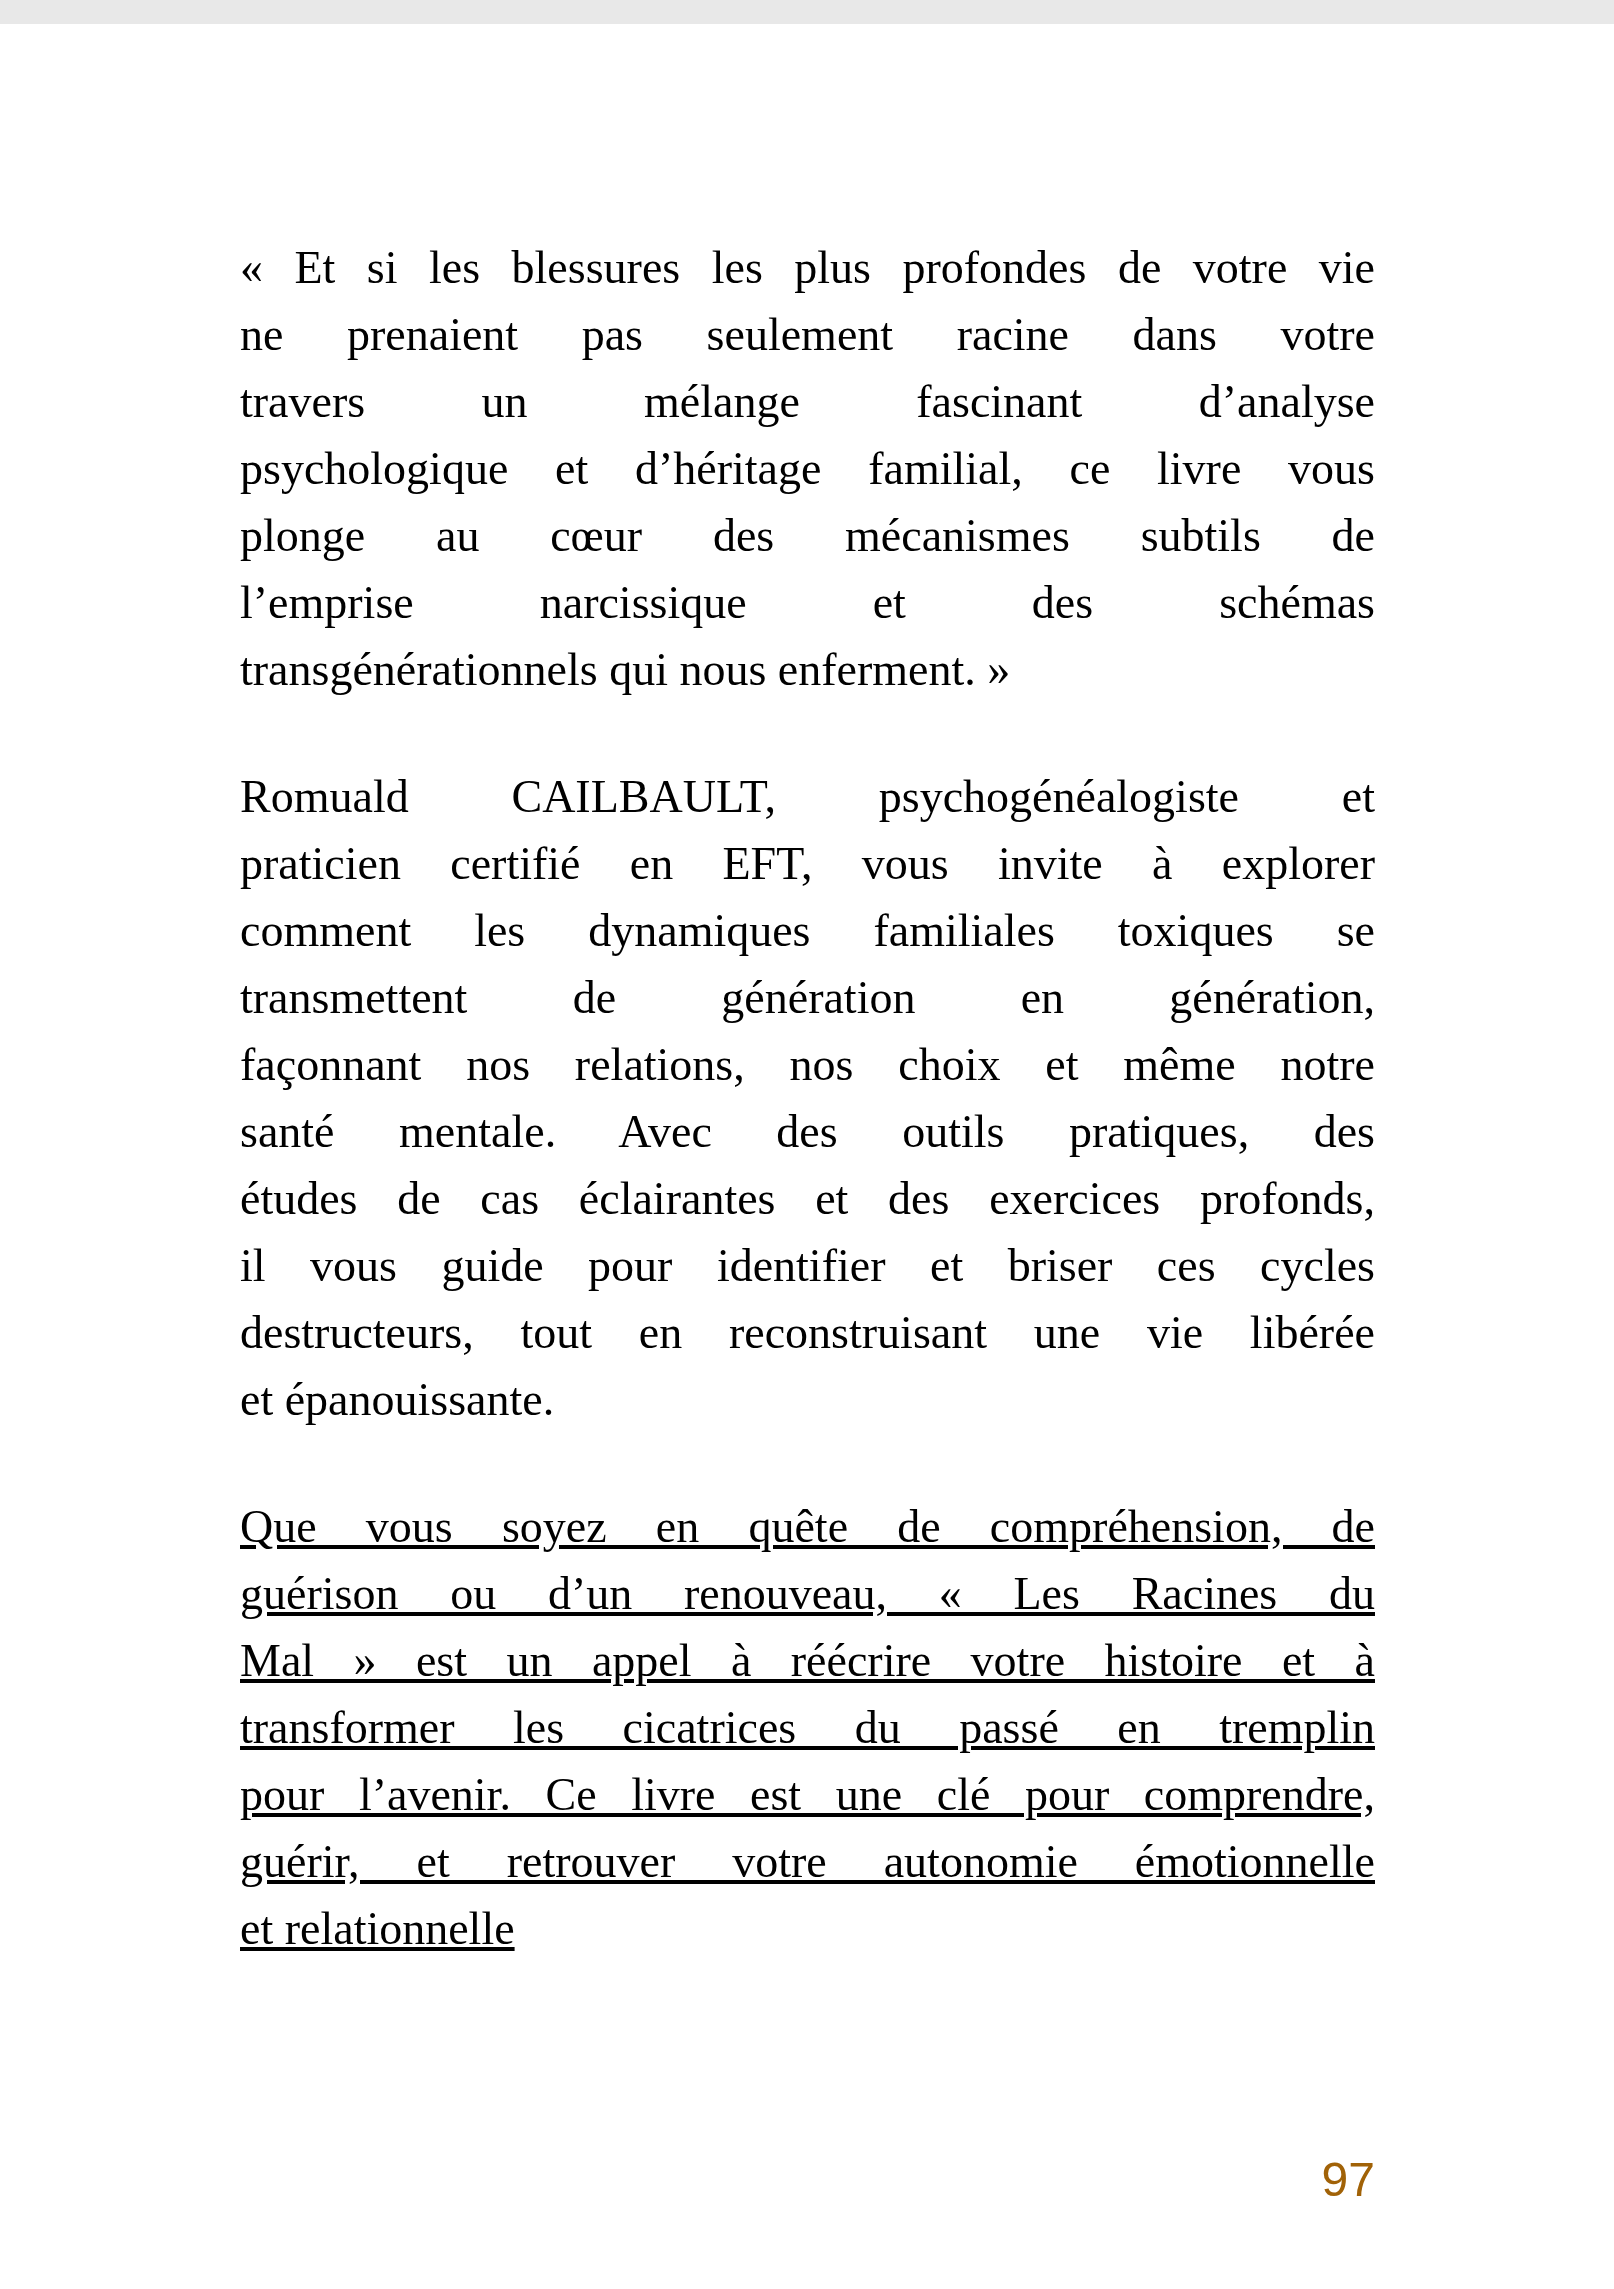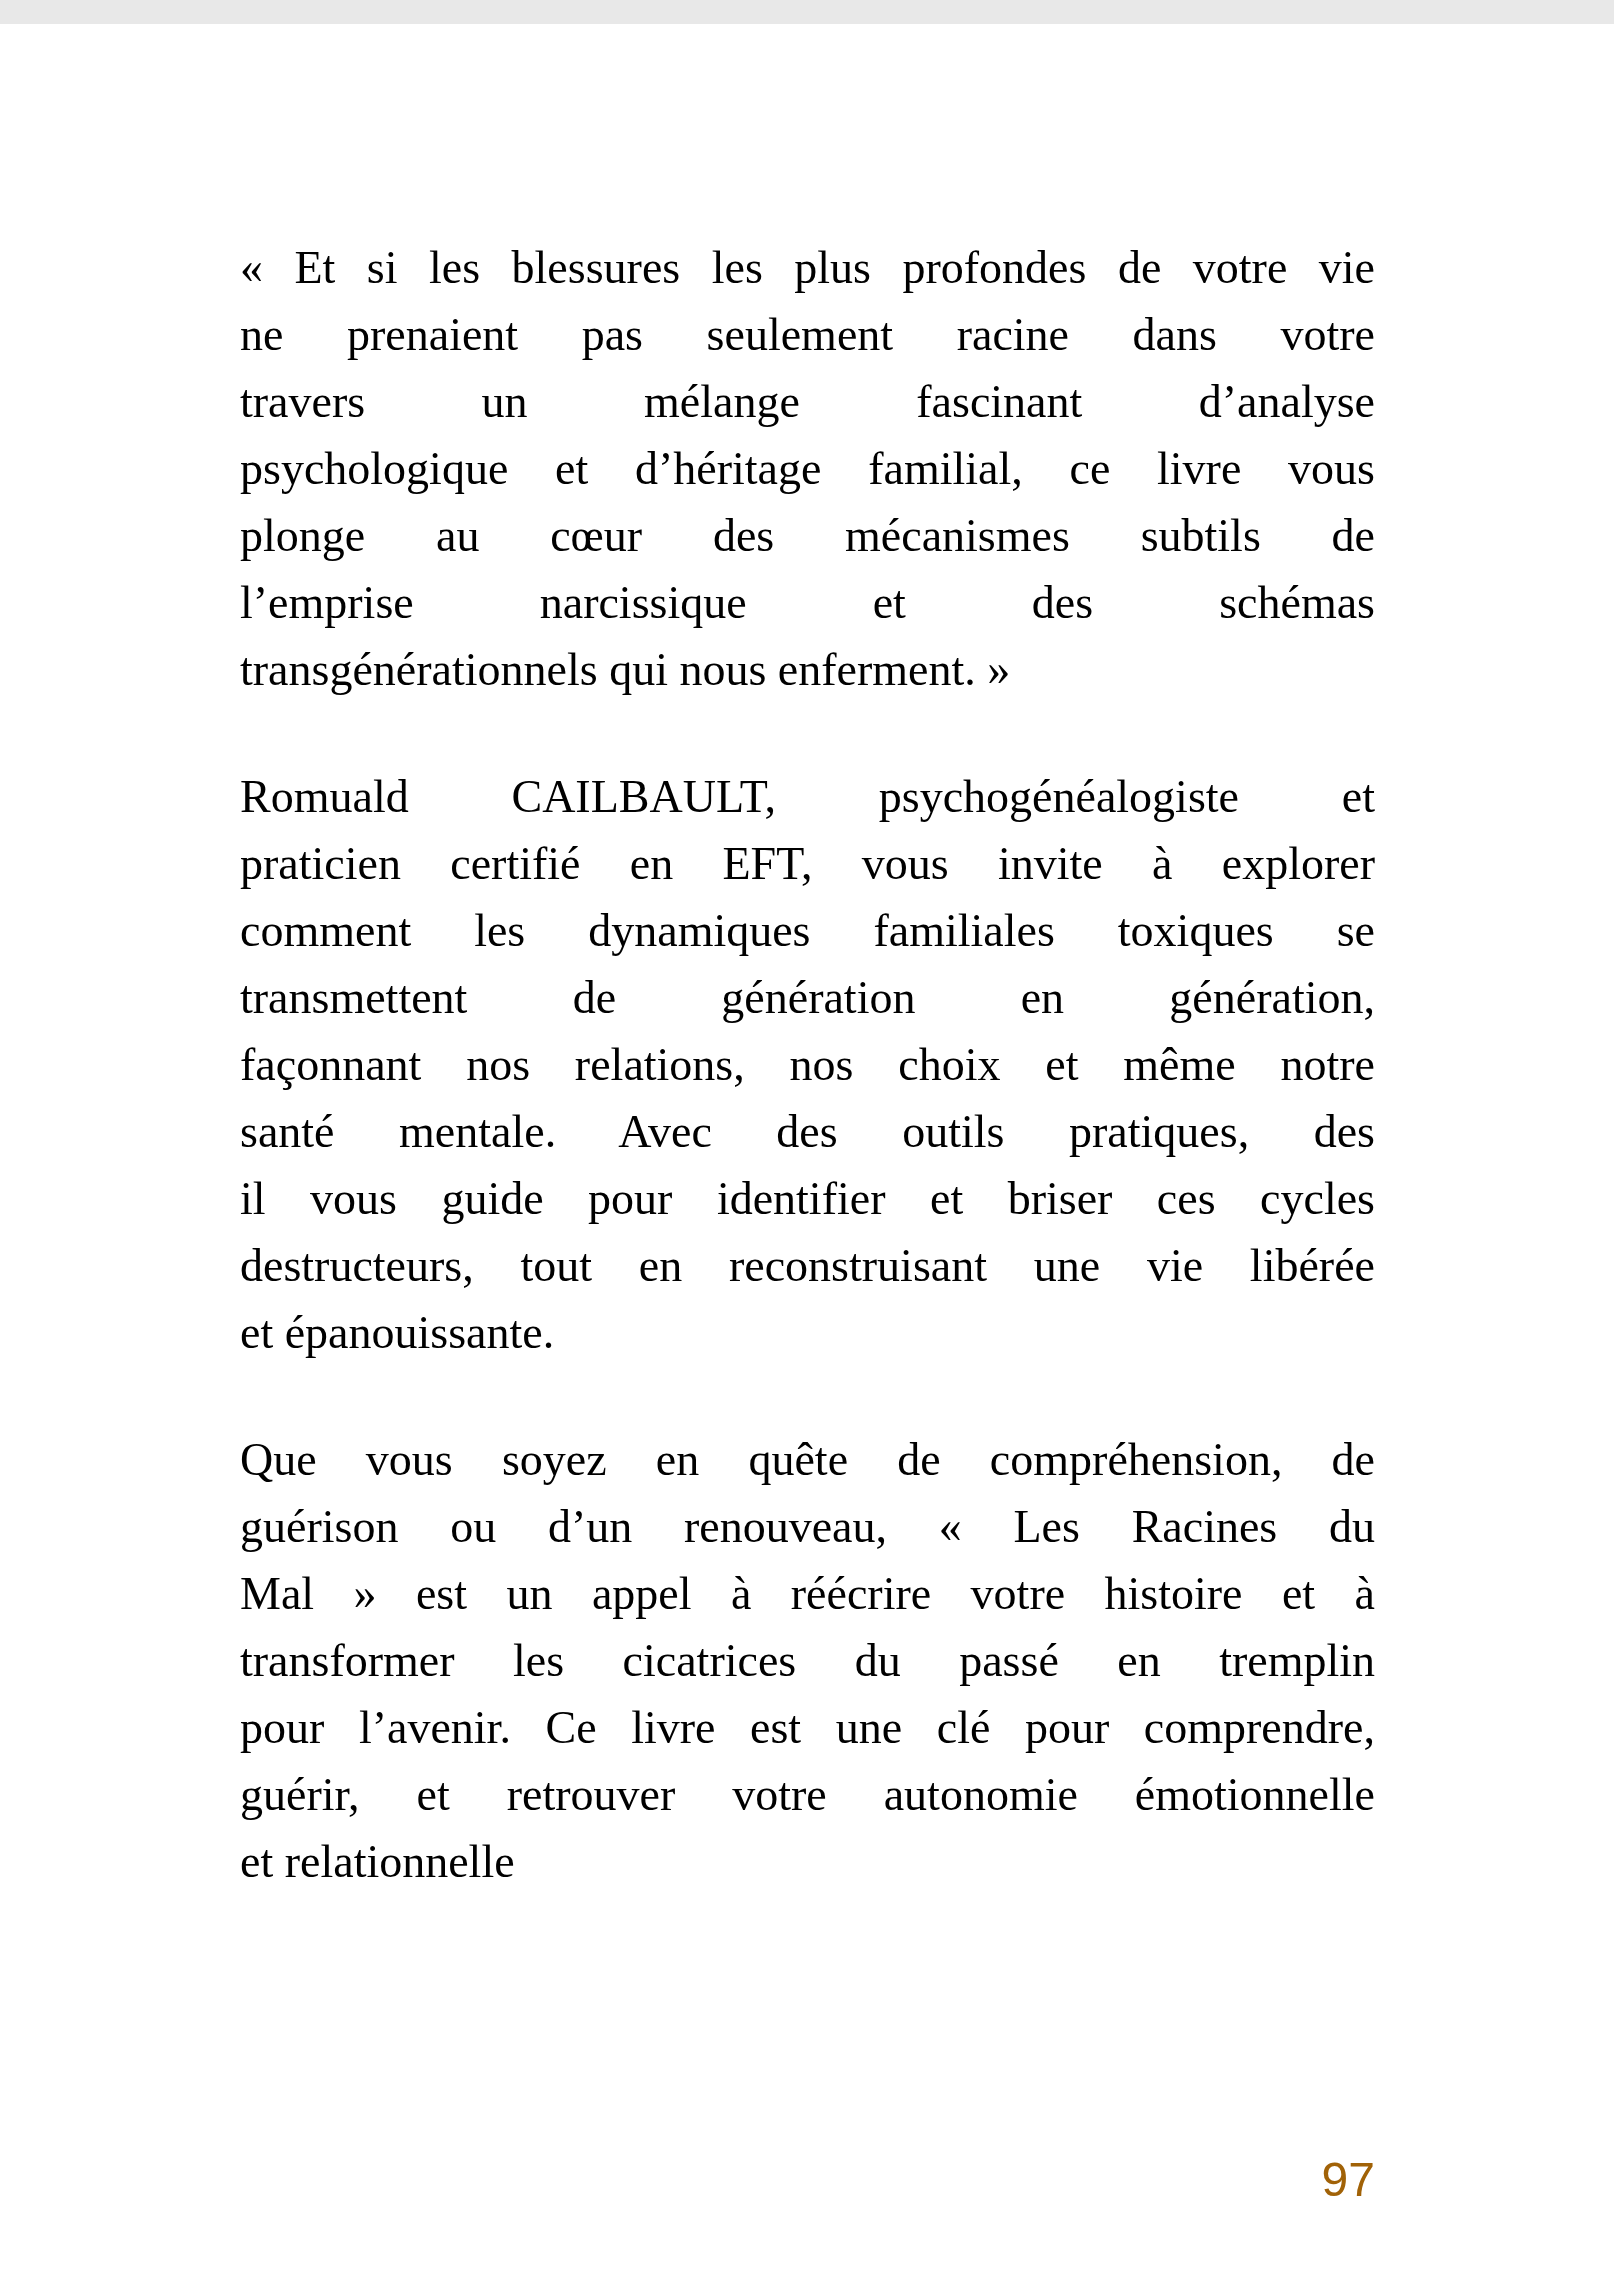--- a/index.html
+++ b/index.html
@@ -20,20 +20,21 @@
     position: absolute;
     left: 240px;
     top: 210px;
     width: 1135px;
   }
   .paragraph {
     margin: 0 0 60px 0;
   }
   .paragraph:last-child {
     margin-bottom: 0;
+    text-decoration: underline;
   }
   .line {
     font-size: 46px;
     line-height: 67px;
     text-align: justify;
     text-align-last: justify;
     text-justify: inter-character; 
     white-space: normal;
   }
   .line.last {
@@ -63,20 +64,21 @@
         <div class="line">l’emprise narcissique et des schémas</div>
         <div class="line last">transgénérationnels qui nous enferment. »</div>
       </div>
       <div class="paragraph">
         <div class="line">Romuald CAILBAULT, psychogénéalogiste et</div>
         <div class="line">praticien certifié en EFT, vous invite à explorer</div>
         <div class="line">comment les dynamiques familiales toxiques se</div>
         <div class="line">transmettent de génération en génération,</div>
         <div class="line">façonnant nos relations, nos choix et même notre</div>
         <div class="line">santé mentale. Avec des outils pratiques, des</div>
+        <div class="line">études de cas éclairantes et des exercices profonds,</div>
         <div class="line">il vous guide pour identifier et briser ces cycles</div>
         <div class="line">destructeurs, tout en reconstruisant une vie libérée</div>
         <div class="line last">et épanouissante.</div>
       </div>
       <div class="paragraph">
         <div class="line">Que vous soyez en quête de compréhension, de</div>
         <div class="line">guérison ou d’un renouveau, « Les Racines du</div>
         <div class="line">Mal » est un appel à réécrire votre histoire et à</div>
         <div class="line">transformer les cicatrices du passé en tremplin</div>
         <div class="line">pour l’avenir. Ce livre est une clé pour comprendre,</div>

